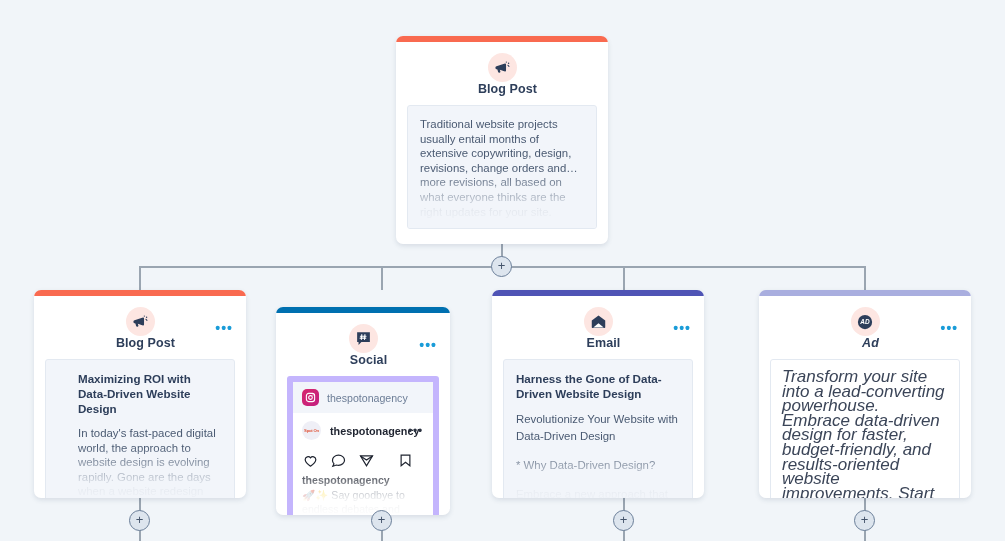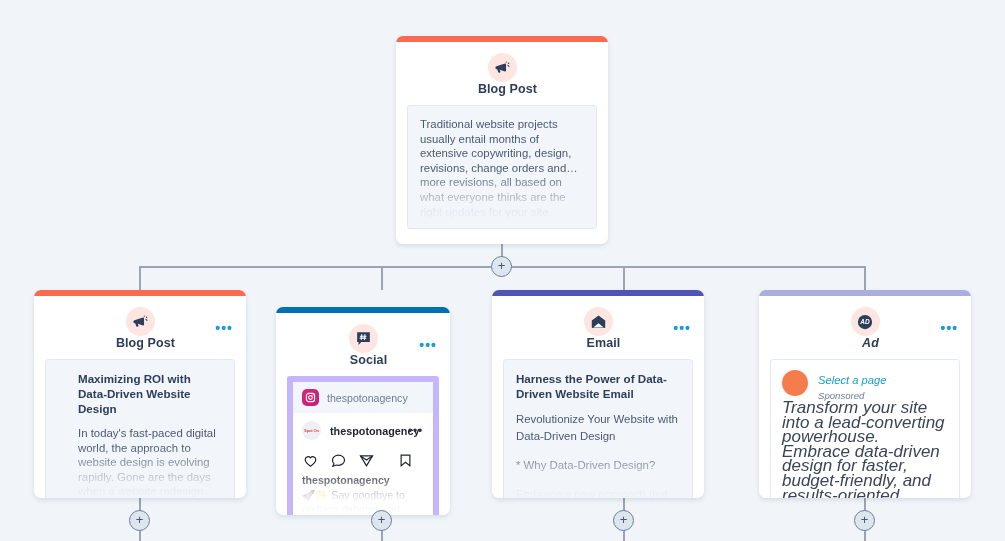--- a/index.html
+++ b/index.html
@@ -260,21 +260,21 @@
       <span class="head-icon">
         <svg width="17" height="17" viewBox="0 0 24 24">
           <path d="M2.5 10.5L12 3.6l9.5 6.9V20a1 1 0 0 1-1 1h-17a1 1 0 0 1-1-1v-9.5z" fill="#2d3e5a"></path>
           <path d="M4.6 20.4l7.4-6.1 7.4 6.1z" fill="#ffffff"></path>
         </svg>
       </span>
       <span class="head-title">Email</span>
       <span class="head-more">•••</span>
     </div>
     <div class="preview" style="height:146px;">
-      <div class="prev-title">Harness the Power of Data-Driven Website Email</div>
+      <div class="prev-title">Harness the Gone of Data-Driven Website Design</div>
       <div class="prev-body" style="line-height:17px;">Revolutionize Your Website with Data-Driven Design</div>
       <div class="prev-body" style="margin-top:13px;">* Why Data-Driven Design?</div>
       <div class="prev-body" style="margin-top:13px; line-height:17px;">Embrace a new approach that leverages real user data to make informed decisions, ensuring your site</div>
       <div class="fade-mask"></div>
     </div>
   </div>
 
   <div class="card" style="left:759px; top:290px; width:212px; height:208px;font-style:italic;">
     <div class="card-bar" style="background:#a9aedf"></div>
     <div class="card-head">
@@ -283,27 +283,20 @@
           <circle cx="12" cy="12" r="9.5" fill="#2d3e5a"></circle>
           <text x="12" y="15.3" font-family="Liberation Sans, sans-serif" font-size="8.6" font-weight="bold" fill="#ffffff" text-anchor="middle">AD</text>
         </svg>
       </span>
       <span class="head-title">Ad</span>
       <span class="head-more">•••</span>
     </div>
 
     <div class="ad-wrap">
       <div class="ad-box">
-        <div class="ad-top">
-          <span class="ad-circle"></span>
-          <span>
-            <span class="ad-page">Select a page</span>
-            <div class="ad-sponsored">Sponsored</div>
-          </span>
-        </div>
         <div class="ad-copy">Transform your site into a lead-converting powerhouse. Embrace data-driven design for faster, budget-friendly, and results-oriented website improvements. Start now!</div>
       </div>
       <div class="ad-footer" style="height:48px;">
         
         
       </div>
     </div>
   </div>
 
 </div>

